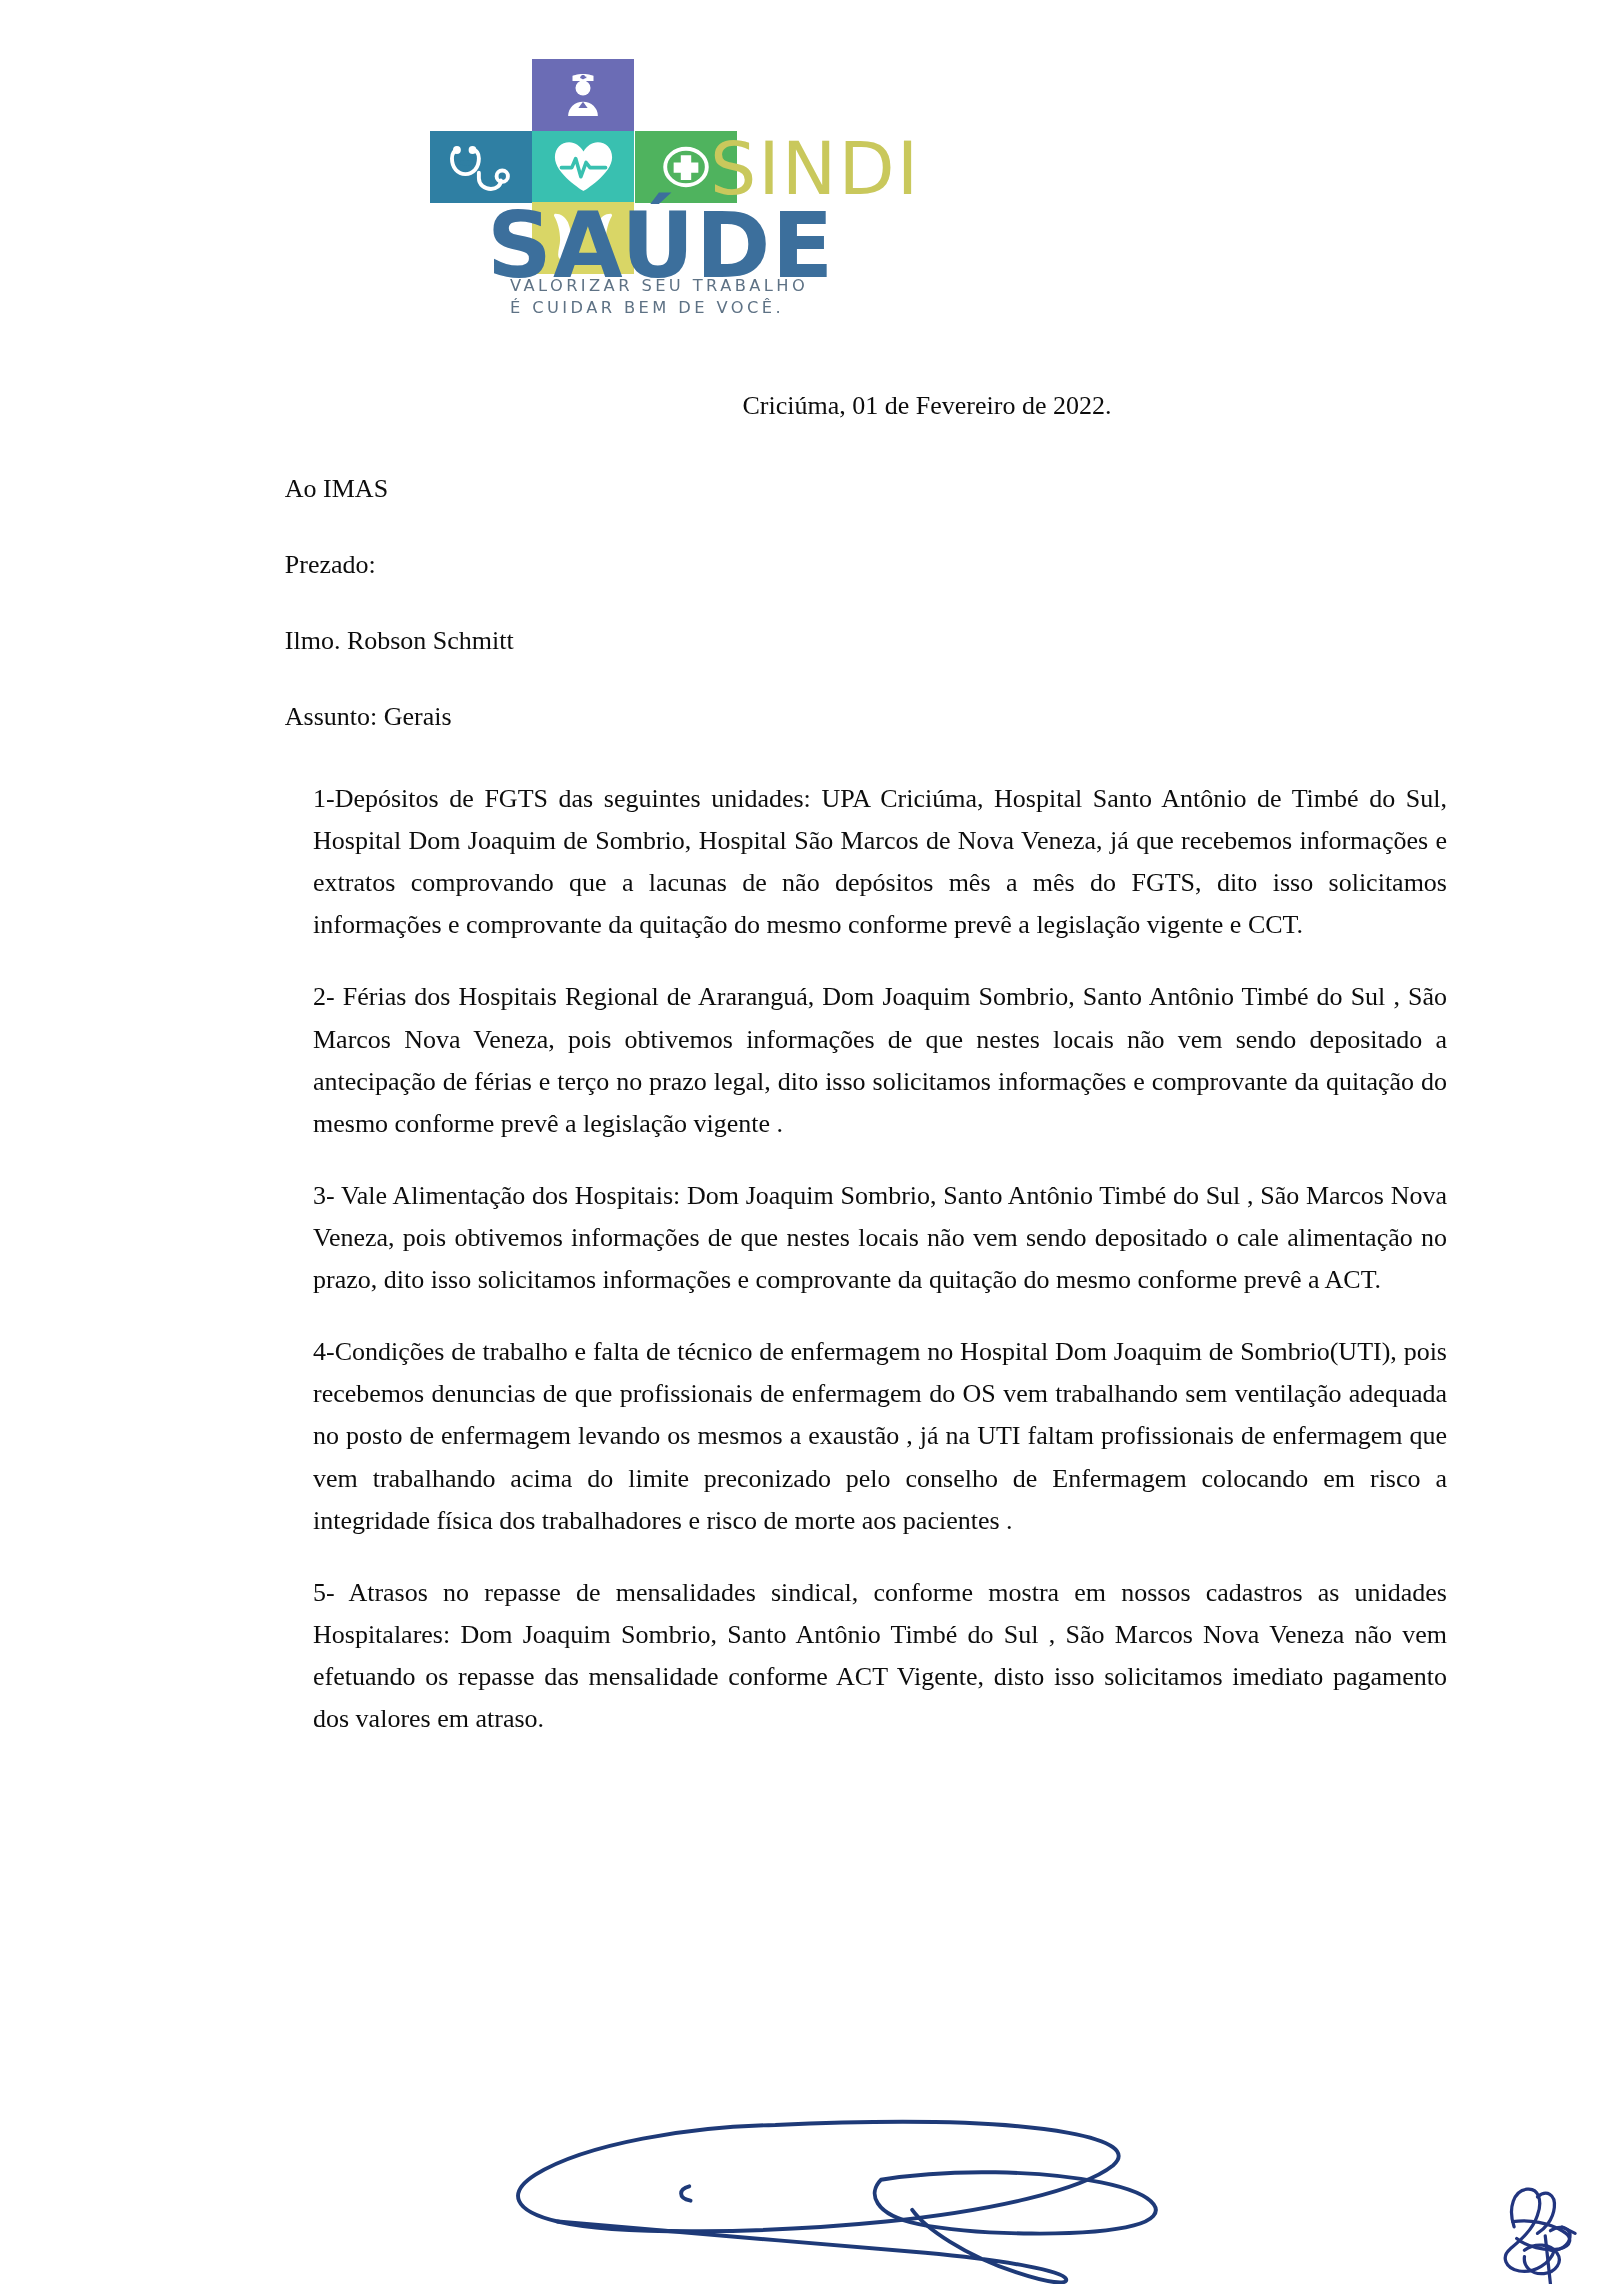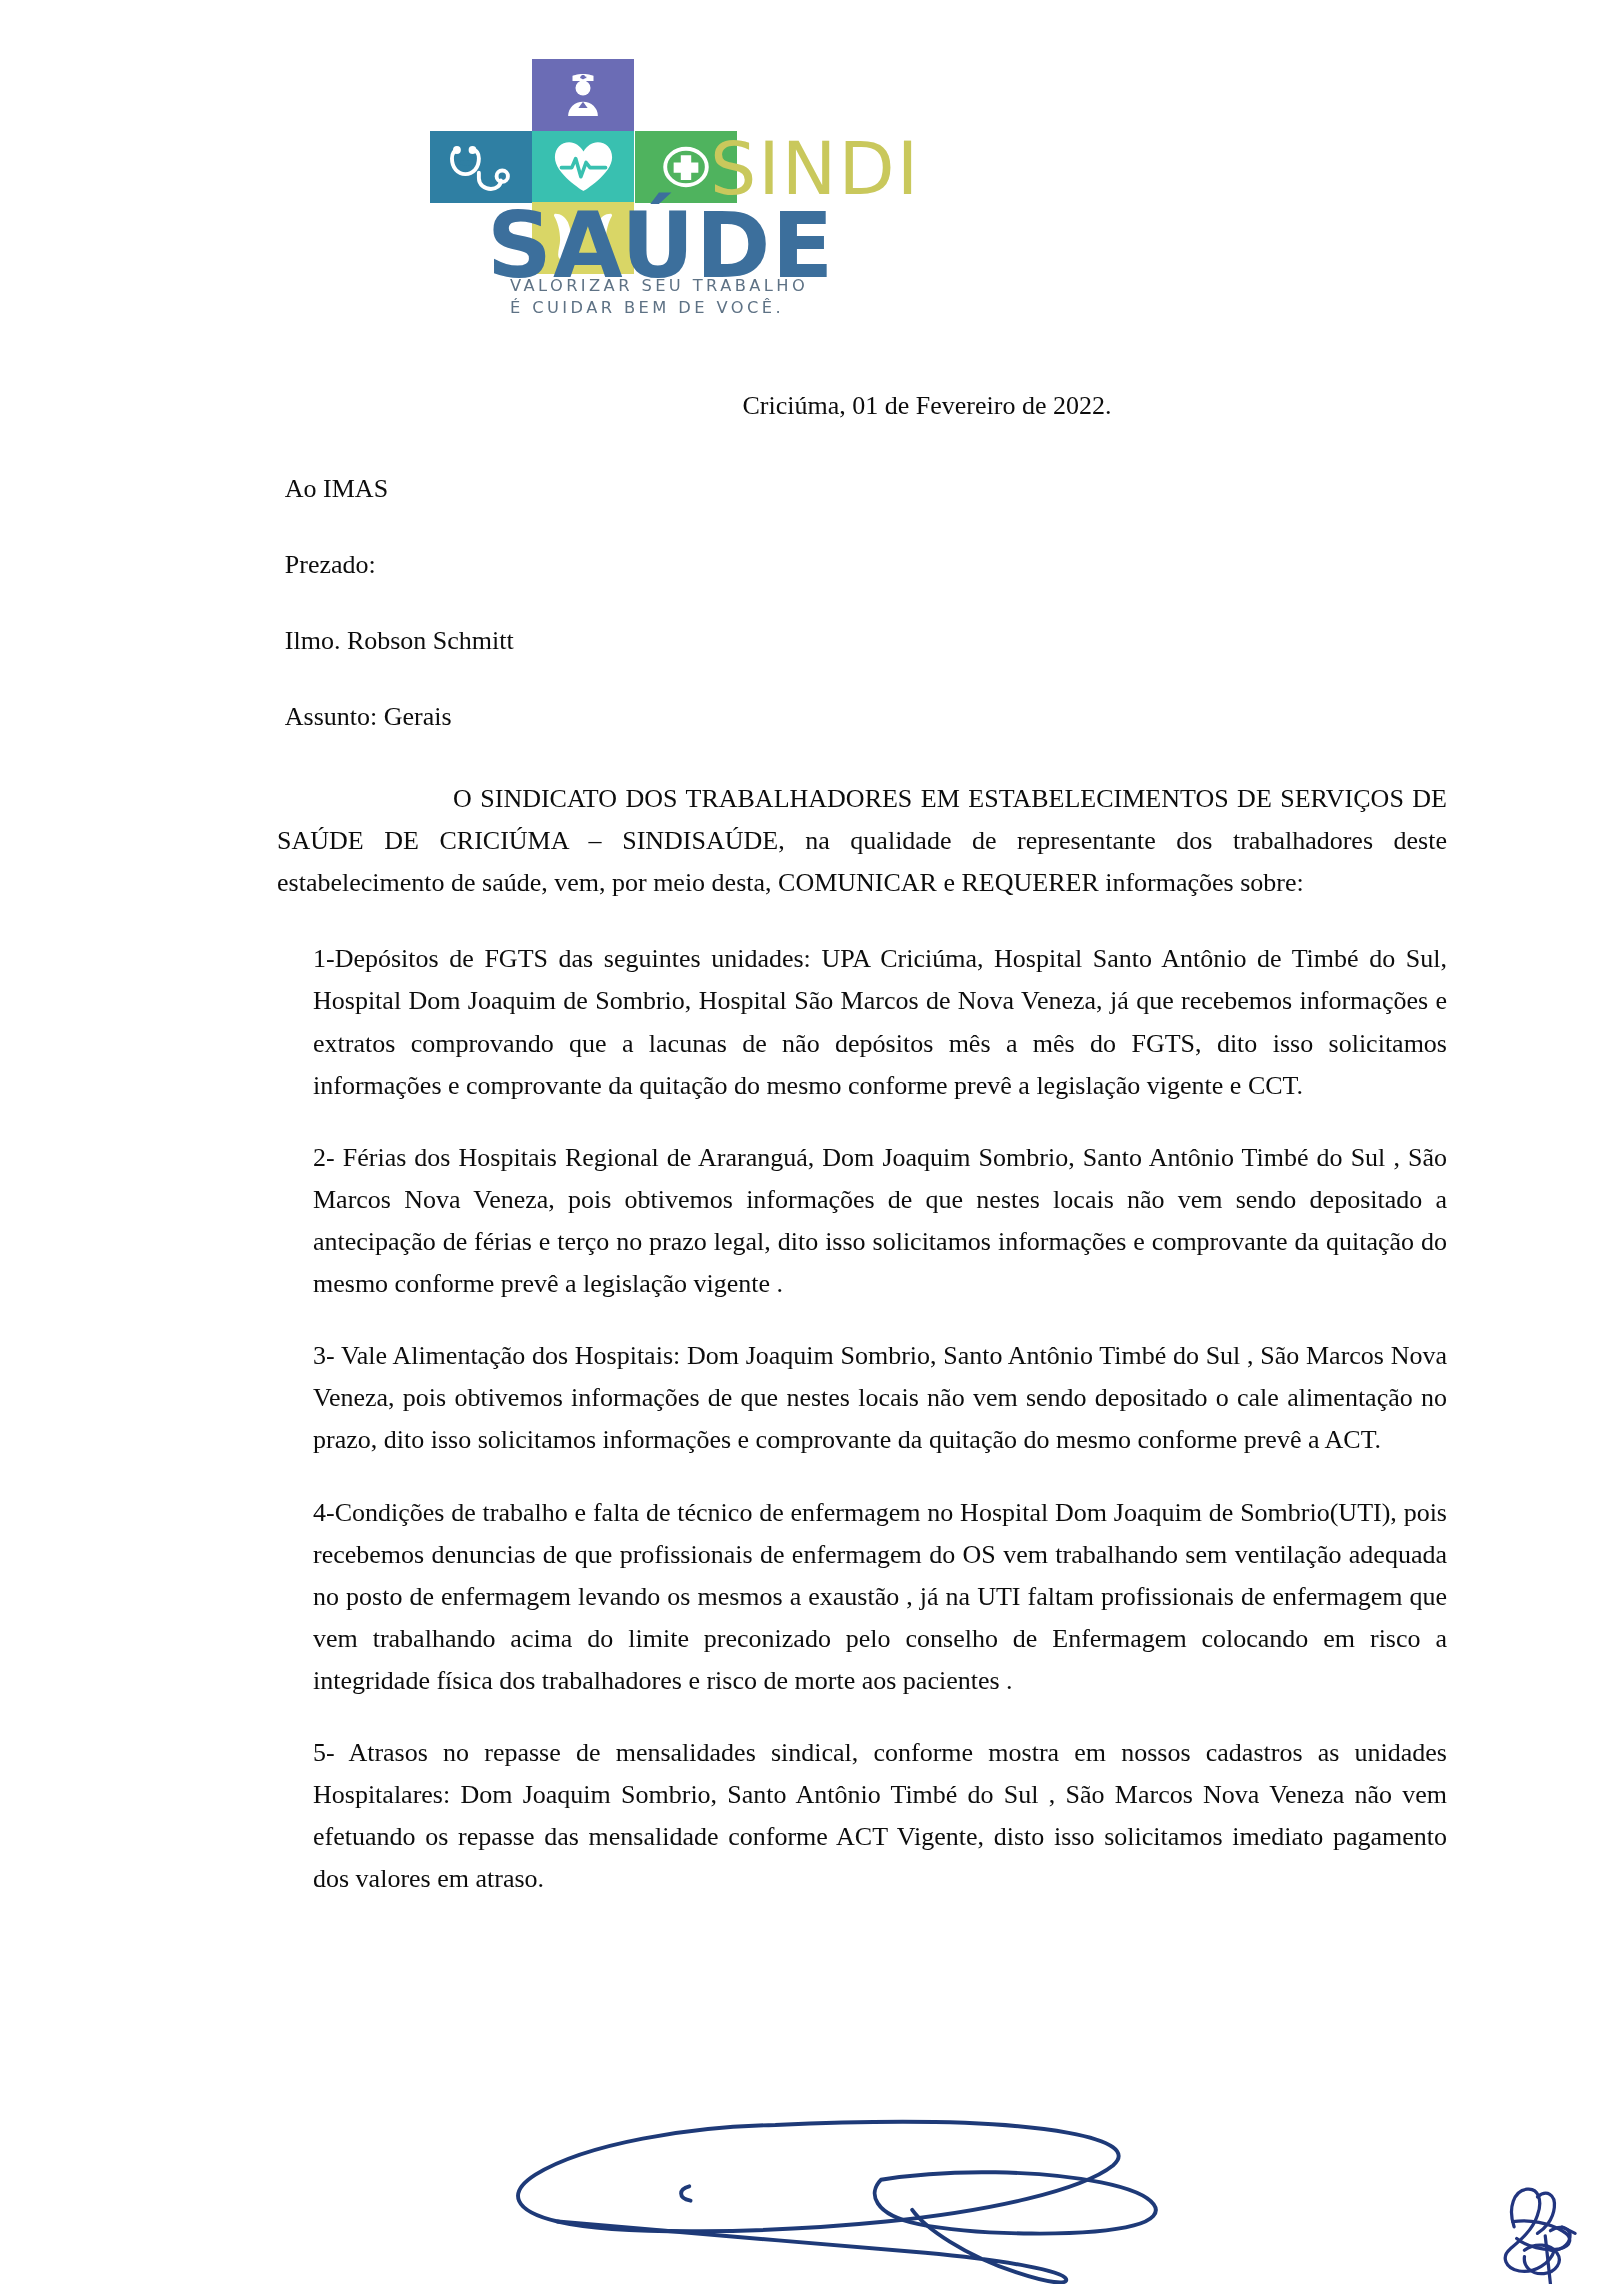--- a/index.html
+++ b/index.html
@@ -206,21 +206,20 @@
 
   <div class="doc-body">
 
     <p class="date-line">Criciúma, 01 de Fevereiro de 2022.</p>
 
     <p class="addr-line">Ao IMAS</p>
     <p class="addr-line">Prezado:</p>
     <p class="addr-line">Ilmo. Robson Schmitt</p>
     <p class="addr-line">Assunto: Gerais</p>
 
-    <p class="para para-intro">O SINDICATO DOS TRABALHADORES EM ESTABELECIMENTOS DE SERVIÇOS DE SAÚDE DE CRICIÚMA – SINDISAÚDE, na qualidade de representante dos trabalhadores deste estabelecimento de saúde, vem, por meio desta,  COMUNICAR e REQUERER informações sobre:</p>
 
     <p class="para para-item">1-Depósitos de FGTS das seguintes unidades: UPA Criciúma, Hospital Santo Antônio de Timbé do Sul, Hospital Dom Joaquim de Sombrio, Hospital São Marcos de Nova Veneza, já que recebemos informações e extratos comprovando que a lacunas de não depósitos mês a mês do FGTS, dito isso solicitamos informações e comprovante da quitação do mesmo conforme prevê a legislação vigente e CCT.</p>
     <p class="para para-item">2- Férias dos Hospitais Regional de Araranguá, Dom Joaquim Sombrio, Santo Antônio Timbé do Sul , São Marcos Nova Veneza, pois obtivemos informações de que nestes locais não vem sendo depositado a antecipação de férias e terço no prazo legal, dito isso solicitamos informações e comprovante da quitação do mesmo conforme prevê a legislação vigente .</p>
     <p class="para para-item">3- Vale Alimentação dos Hospitais: Dom Joaquim Sombrio, Santo Antônio Timbé do Sul , São Marcos Nova Veneza, pois obtivemos informações de que nestes locais não vem sendo depositado o cale alimentação no prazo, dito isso solicitamos informações e comprovante da quitação do mesmo conforme prevê a ACT.</p>
     <p class="para para-item">4-Condições de trabalho e falta de técnico de enfermagem no Hospital Dom Joaquim de Sombrio(UTI), pois recebemos denuncias de que profissionais de enfermagem do OS vem trabalhando sem ventilação adequada no posto de enfermagem levando os mesmos a exaustão , já  na UTI faltam profissionais de enfermagem que vem trabalhando acima do limite preconizado pelo conselho de Enfermagem colocando em risco a integridade física dos trabalhadores e risco de morte aos pacientes .</p>
     <p class="para para-item">5- Atrasos no repasse de mensalidades sindical, conforme mostra em nossos cadastros as unidades Hospitalares: Dom Joaquim Sombrio, Santo Antônio Timbé do Sul , São Marcos Nova Veneza não vem efetuando os repasse das mensalidade conforme ACT Vigente, disto isso solicitamos imediato pagamento dos valores em atraso.</p>
   </div>
 
   <div class="signature-main">
     <svg width="691" height="176" viewBox="0 0 1060 270" aria-hidden="true">

